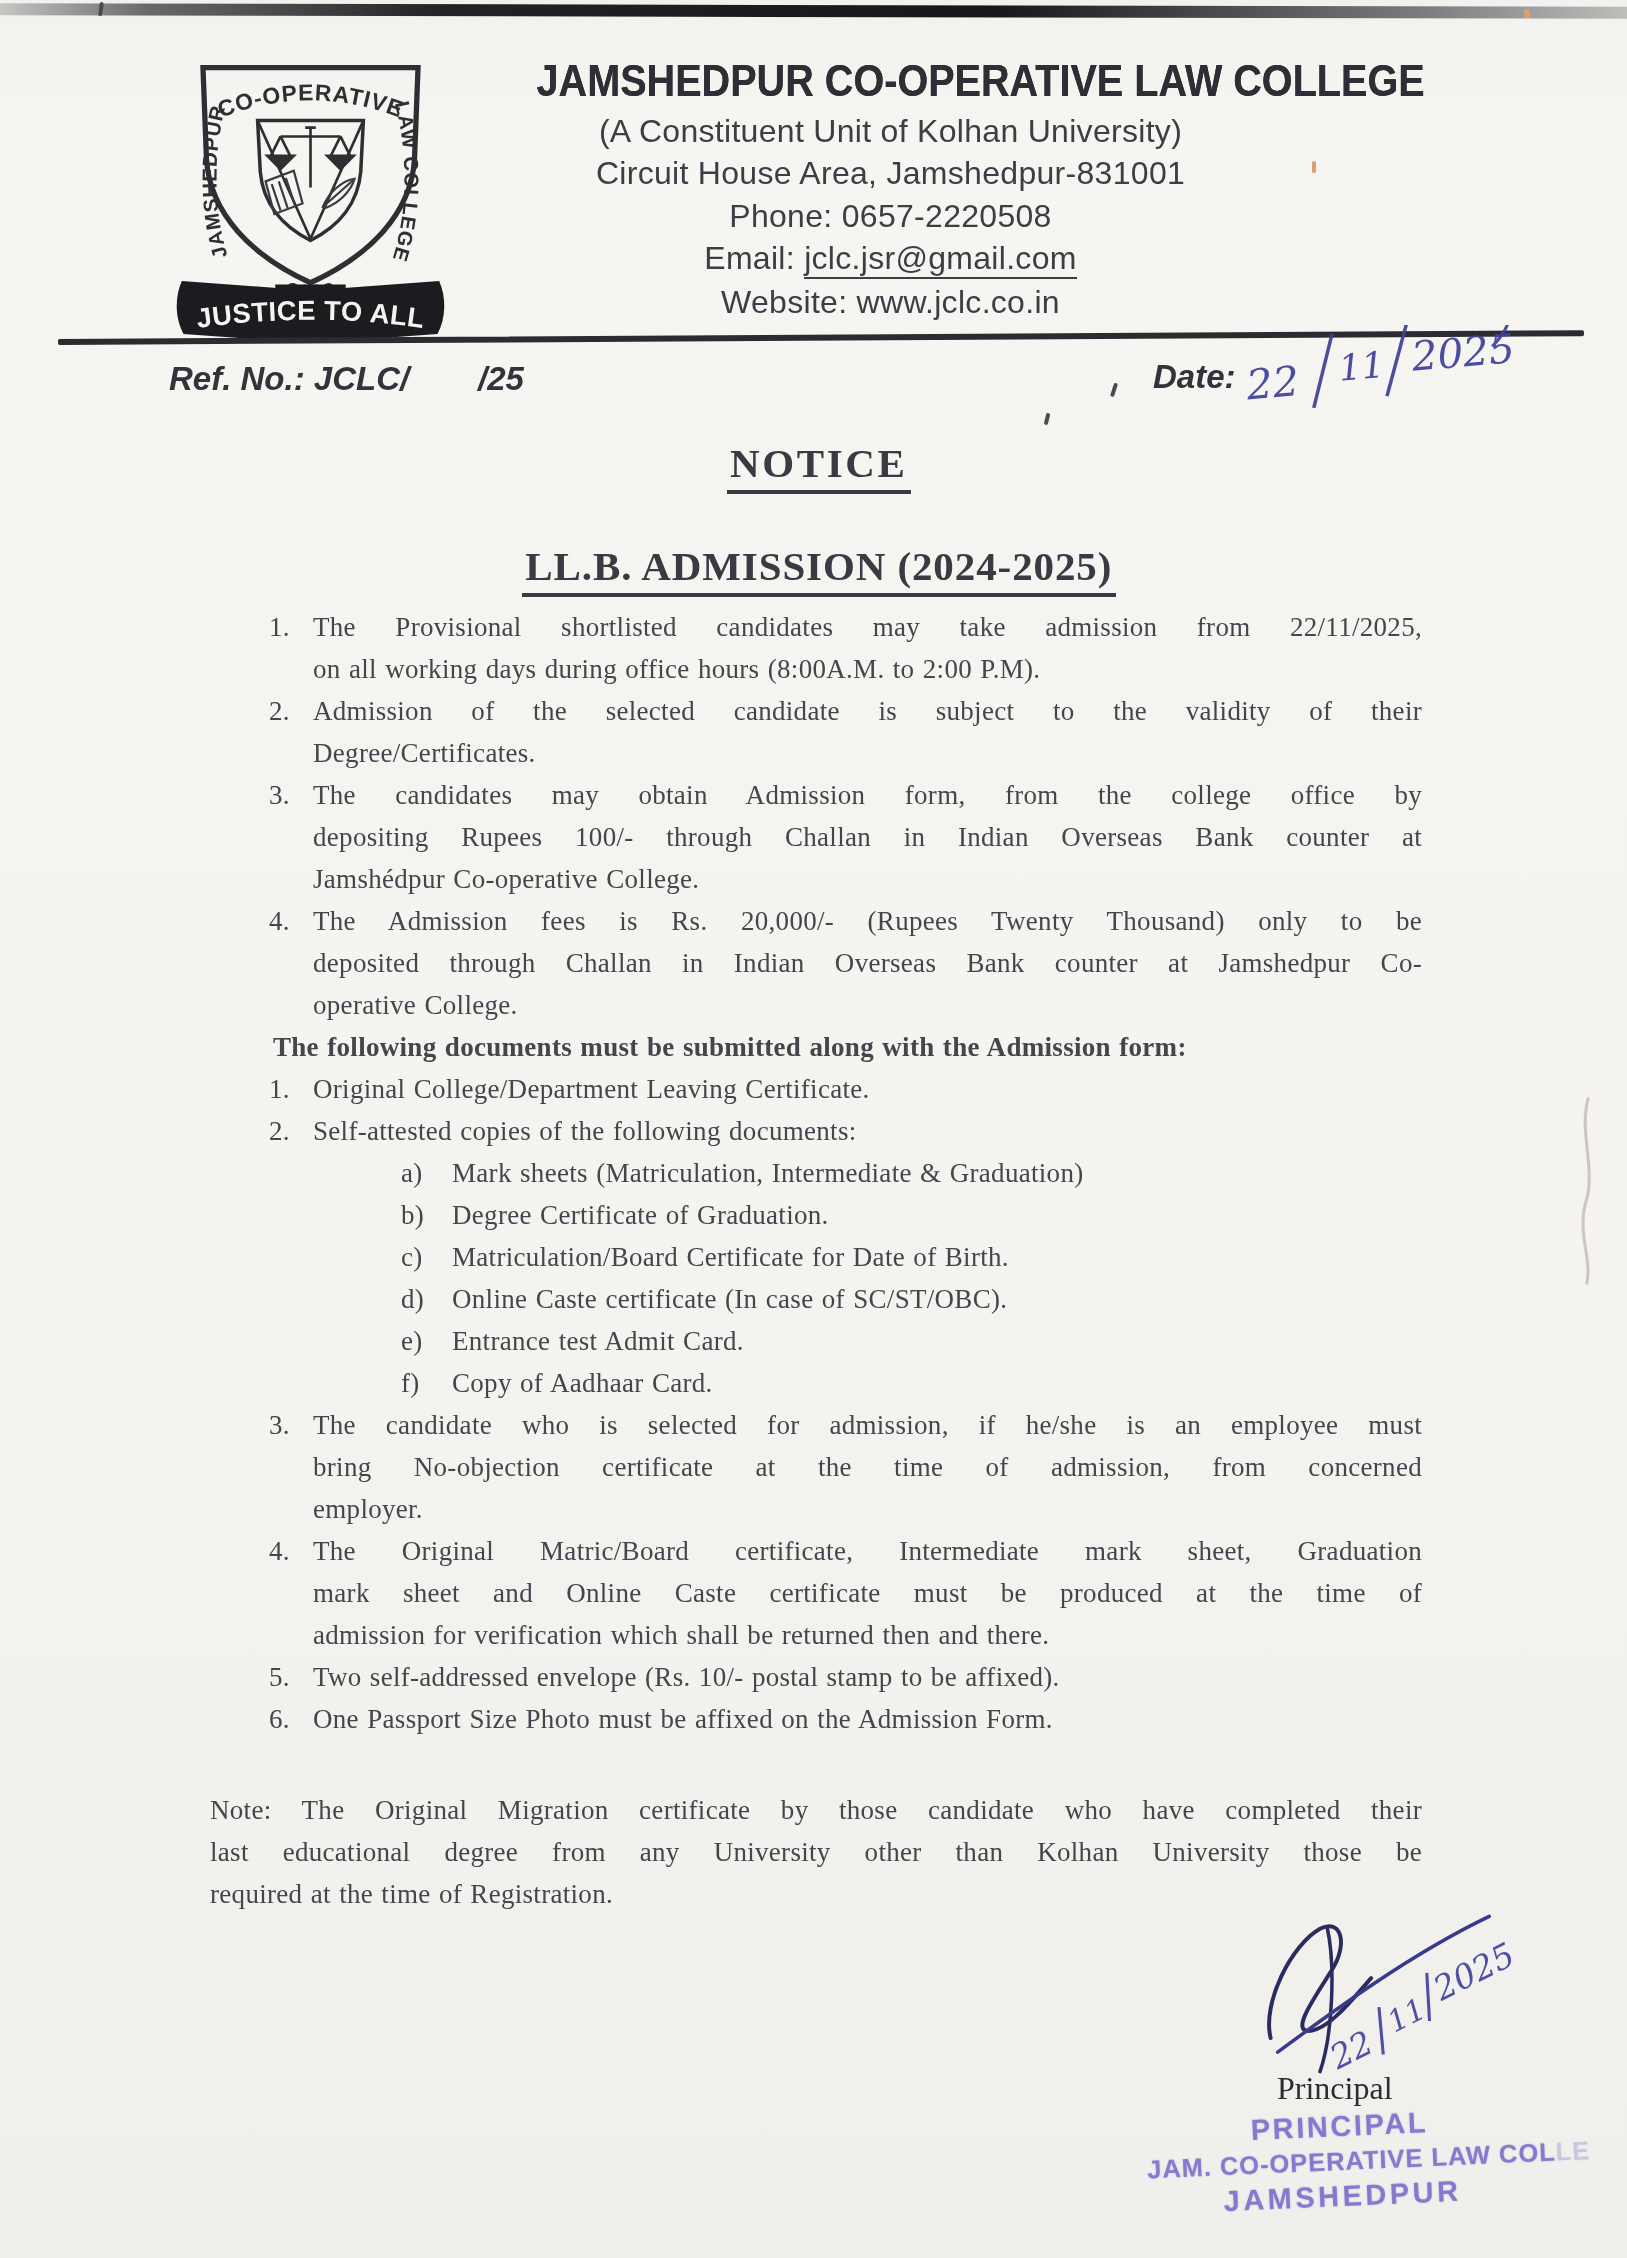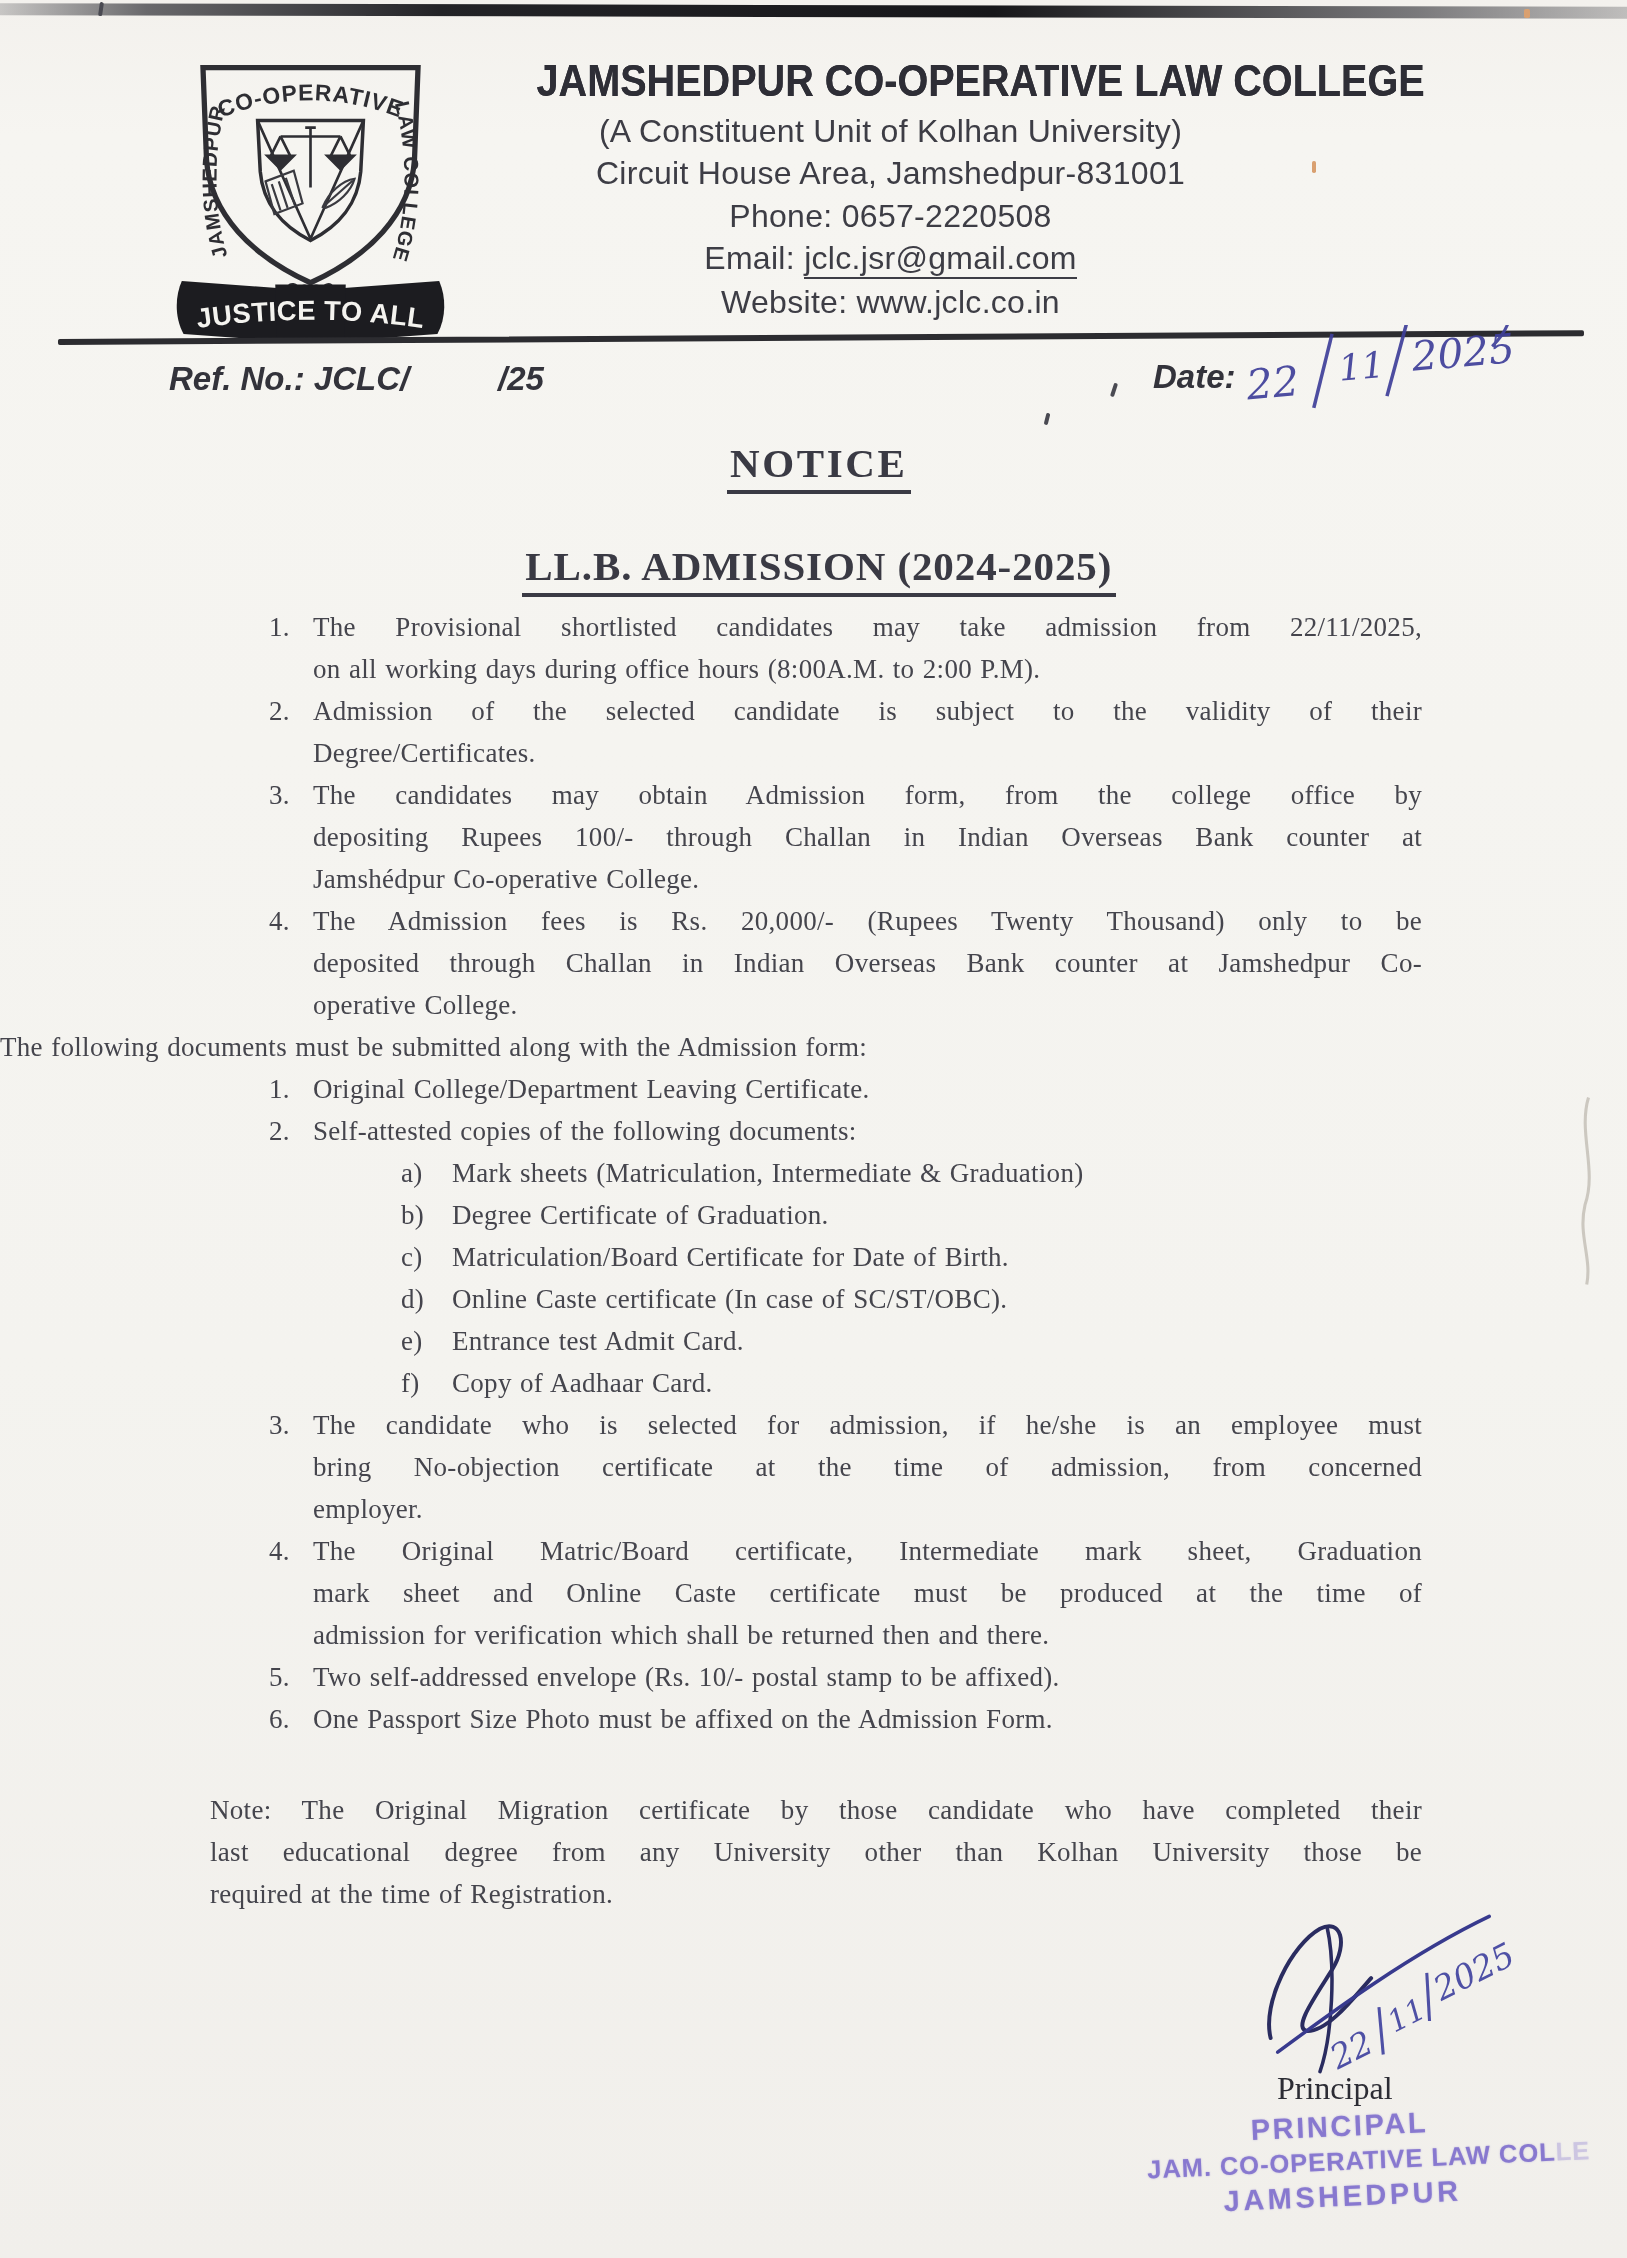--- a/index.html
+++ b/index.html
@@ -37,21 +37,21 @@
   .notice-sub{top:542px;font-size:41px;letter-spacing:0.9px;}
   
   .body-flow{position:absolute;left:0;top:606px;width:1628px;
     font-size:27px;line-height:42px;color:#45454d;letter-spacing:0.3px;word-spacing:1.3px;}
   .item{display:flex;padding-left:269px;}
   .item .num{flex:0 0 44px;}
   .item .txt{width:1109px;}
   .item.sub{padding-left:401px;}
   .item.sub .num{flex:0 0 51px;}
   .item.sub .txt{width:auto;}
-  .intro{}
+  .intro{padding-left:273px;font-weight:bold;}
   .ln{text-align:left;}
   .jl{text-align:justify;text-align-last:justify;}
   .note{margin-top:49px;padding-left:210px;width:1212px;}
   
   .sig-svg{position:absolute;left:1253px;top:1897px;}
   .principal{position:absolute;left:1277px;top:2070px;font-size:32px;color:#2c2c34;}
   .stamp{position:absolute;left:1147px;top:2109px;width:388px;text-align:center;
     transform:rotate(-2.5deg);font-family:"Liberation Sans",sans-serif;font-weight:700;
     color:rgba(123,106,204,.82);text-shadow:0 0 1.8px rgba(123,106,204,.45);}
   .stamp-l1{font-size:29px;letter-spacing:2.6px;line-height:35px;}
@@ -126,21 +126,21 @@
   </div>
   <div class="lh-line" style="top:113px">(A Constituent Unit of Kolhan University)</div>
   <div class="lh-line" style="top:155px">Circuit House Area, Jamshedpur-831001</div>
   <div class="lh-line" style="top:198px">Phone: 0657-2220508</div>
   <div class="lh-line" style="top:240px"><span>Email: </span><span class="u">jclc.jsr@gmail.com</span></div>
   <div class="lh-line" style="top:284px">Website: www.jclc.co.in</div>
 
   <div class="rule"></div>
 
   <div class="ref-label" style="left:169px;top:360px">Ref. No.: JCLC/</div>
-  <div class="ref-label" style="left:498px;top:360px">/25</div>
+  <div class="ref-label" style="left:478px;top:360px">/25</div>
   <div class="date-label" style="left:1153px;top:358px">Date:</div>
   <svg class="hand-date" width="282" height="88" viewBox="0 0 320 100">
     <g transform="rotate(-5 160 50)" fill="#3f3f9a" opacity=".92" font-family="DejaVu Serif,serif" font-style="italic">
       <text x="14" y="72" font-size="47">22</text>
       <path d="M88,88 L116,6" stroke="#3f3f9a" stroke-width="4" fill="none"></path>
       <text x="120" y="60" font-size="41">11</text>
       <path d="M172,82 L202,0" stroke="#3f3f9a" stroke-width="4" fill="none"></path>
       <text x="204" y="56" font-size="46">2025</text>
       <path d="M296,36 C306,28 312,20 316,12" stroke="#3f3f9a" stroke-width="3.5" fill="none"></path>
     </g>

